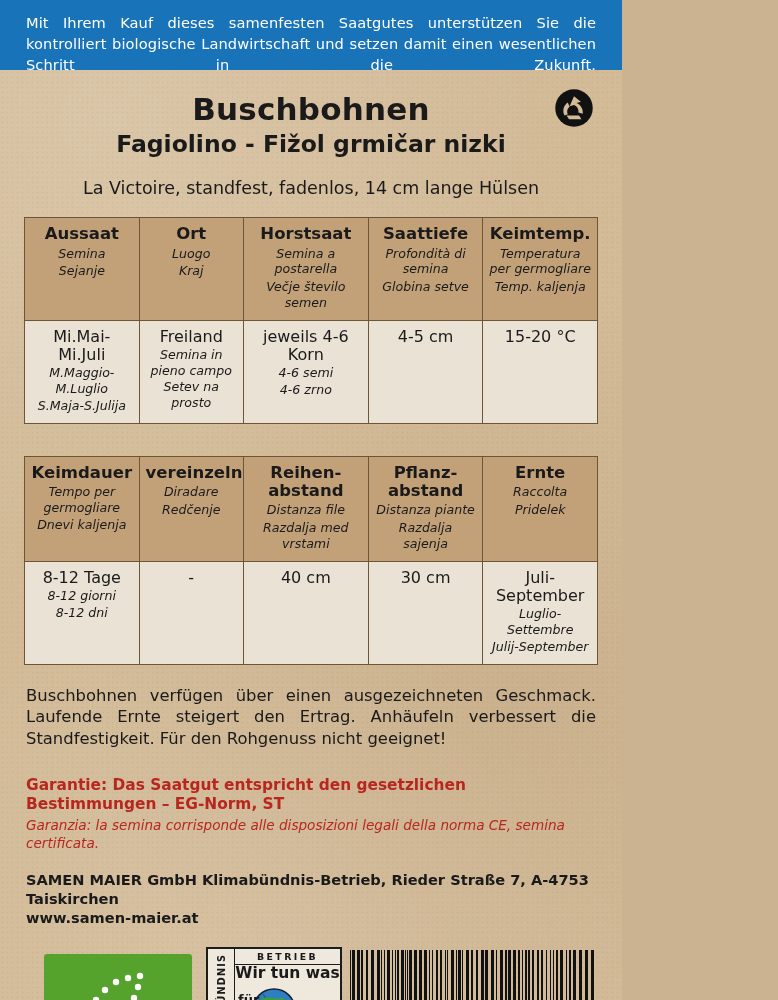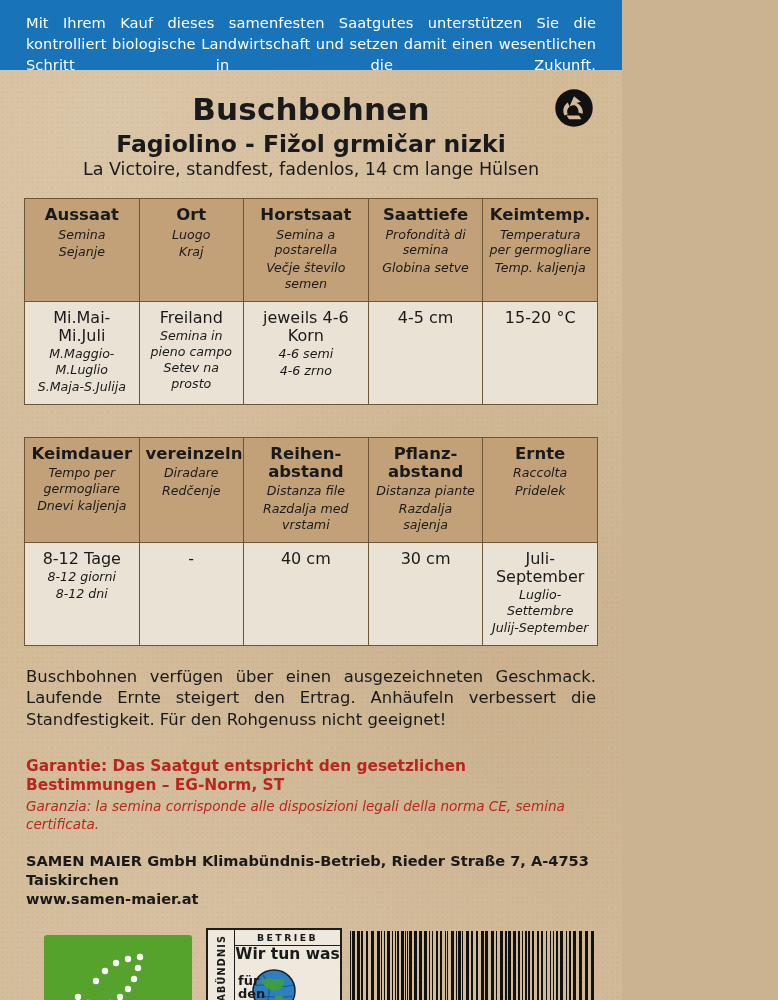--- a/index.html
+++ b/index.html
@@ -68,21 +68,21 @@
     line-height: 1.1;
   }
   .title-sub {
     font-size: 23.5px;
     font-weight: bold;
     margin-top: 5px;
     line-height: 1.15;
   }
   .title-desc {
     font-size: 17.5px;
-    margin-top: 1px;
+    margin-top: 20px;
     line-height: 1.2;
   }
 
   
   .recycle {
     position: absolute;
     top: 18px;
     right: 28px;
     width: 40px;
     height: 40px;

